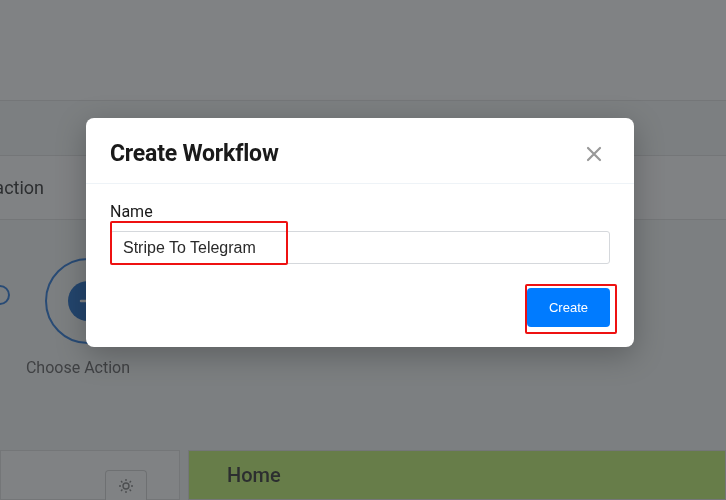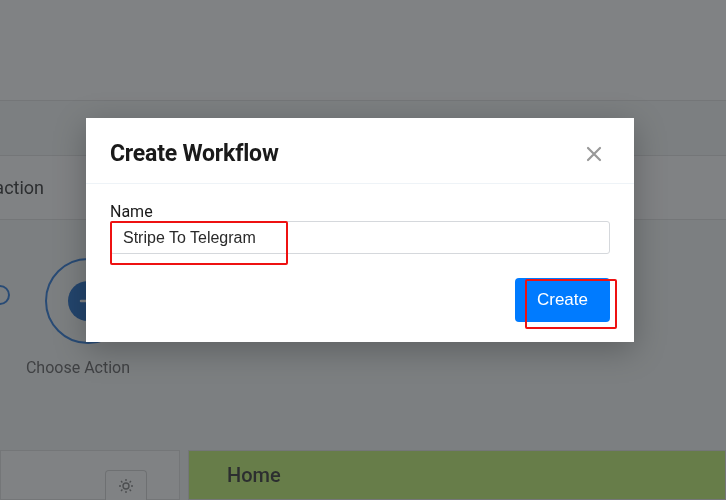--- a/index.html
+++ b/index.html
@@ -20,34 +20,34 @@
 
   .bg-bottom-left { position: absolute; bottom: 0; left: 0; width: 180px; height: 50px; background: #fff; border: 1px solid #e0e0e0; }
   .bg-bottom-right { position: absolute; bottom: 0; left: 188px; right: 0; height: 50px; background: #bef264; border: 1px solid #e0e0e0; display: flex; align-items: center; padding-left: 38px; }
   .bg-bottom-right span { font-size: 20px; font-weight: 500; color: #222; }
   .small-btn { position: absolute; bottom: 0; left: 105px; width: 42px; height: 30px; background: #fff; border: 1px solid #d0d0d0; border-radius: 4px 4px 0 0; border-bottom: none; display:flex; align-items:center; justify-content:center; color:#666;}
 
   
   .overlay { position: absolute; inset: 0; background: rgba(50, 53, 57, 0.62); }
 
   
-  .modal { position: absolute; top: 118px; left: 86px; width: 548px; background: #fff; border-radius: 0; box-shadow: 0 8px 30px rgba(0,0,0,0.25); }
+  .modal { position: absolute; top: 118px; left: 86px; width: 548px; background: #fff; border-radius: 8px; box-shadow: 0 8px 30px rgba(0,0,0,0.25); }
   .modal-header { padding: 22px 28px 16px 24px; display: flex; align-items: center; justify-content: space-between; border-bottom: 1px solid #eef3f7; }
   .modal-title { font-size: 23px; font-weight: 700; color: #1a1a1a; letter-spacing: -0.2px; }
   .modal-close { color: #888; cursor: pointer; padding: 4px; }
   .modal-close svg { display: block; }
 
   .modal-body { padding: 18px 24px 4px 24px; }
-  .field-label { font-size: 16px; color: #1a1a1a; margin-bottom: 0; }
+  .field-label { font-size: 16px; color: #1a1a1a; margin-bottom: 10px; }
   .field-input { width: 100%; height: 33px; border: 1px solid #d5d8dc; border-radius: 3px; padding: 0 12px; font-size: 16px; color: #2a2a2a; background:#fff; }
 
   .highlight-input { position: absolute; top: 103px; left: 24px; width: 178px; height: 44px; border: 2px solid #e11; border-radius: 2px; pointer-events: none; }
 
   .modal-footer { padding: 20px 24px 20px 24px; display: flex; justify-content: flex-end; }
-  .create-btn { background: #007bff; color: #fff; border: none; border-radius: 4px; padding: 12px 22px; font-size: 17px; cursor: pointer; }
+  .create-btn { background: #007bff; color: #fff; border: none; border-radius: 4px; padding: 12px 22px; font-size: 13px; cursor: pointer; }
   .highlight-btn { position: absolute; right: 17px; bottom: 13px; width: 92px; height: 50px; border: 2px solid #e11; border-radius: 2px; pointer-events: none; }
 
 </style>
 </head>
 <body>
 
 <div class="bg-top"></div>
 <div class="bg-divider"></div>
 <div class="bg-header2">
   <span class="bg-header2-text">and action</span>

